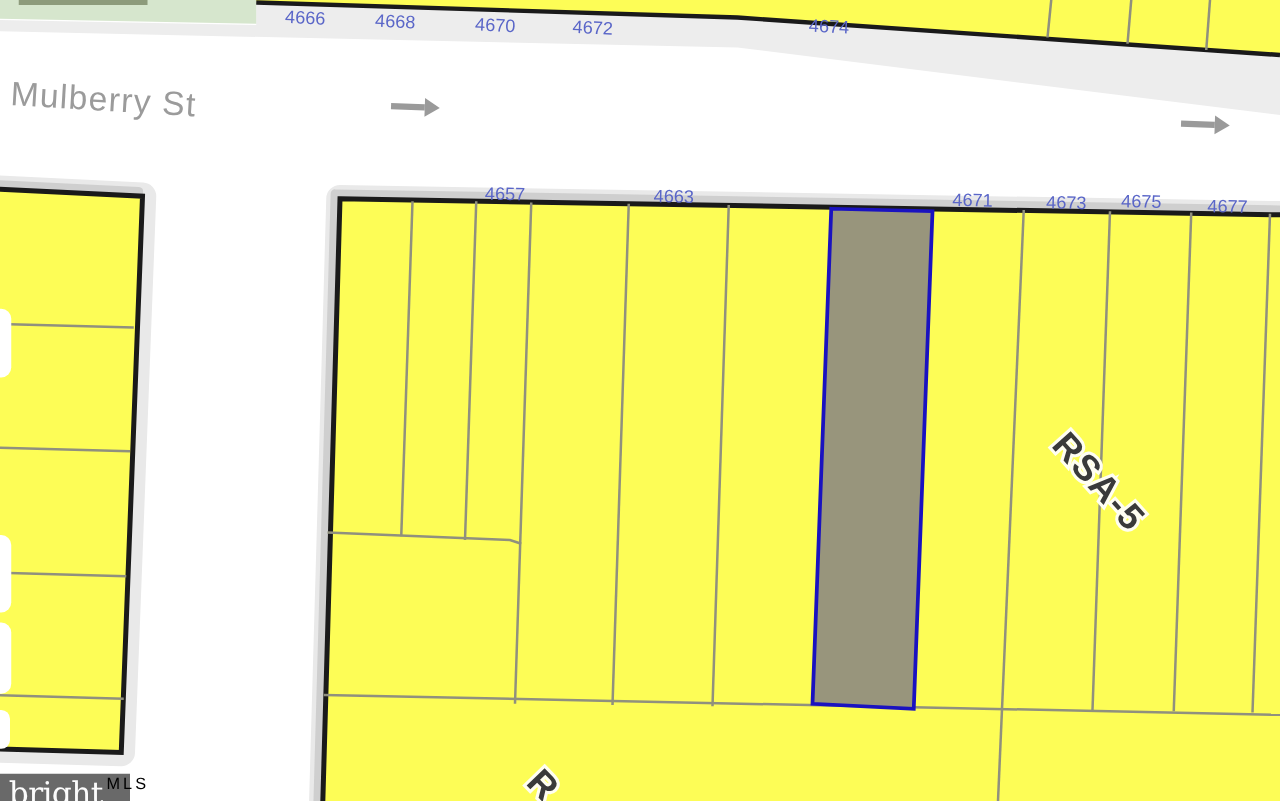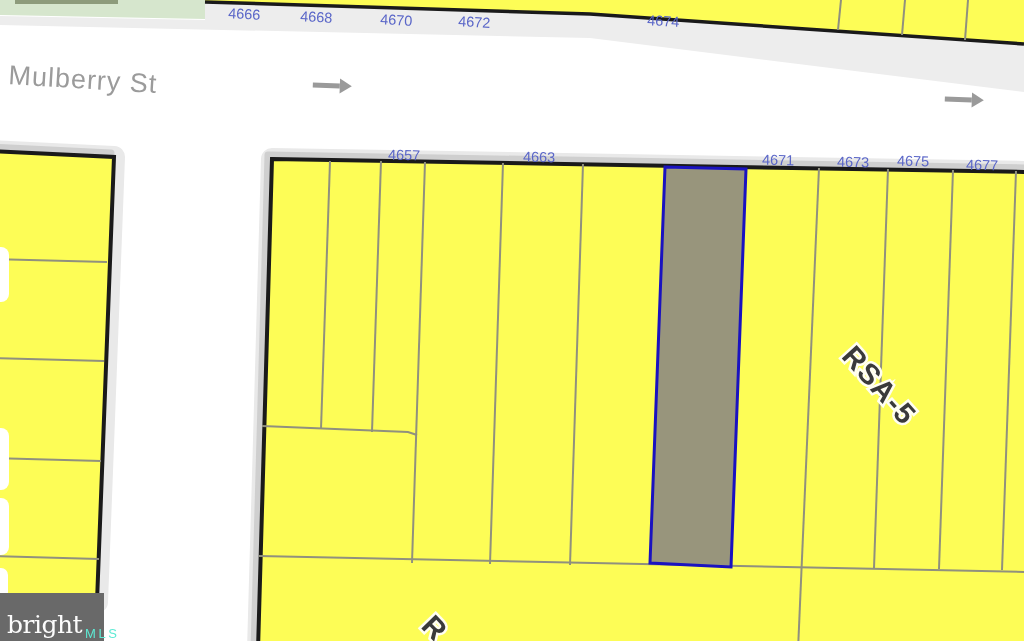--- a/index.html
+++ b/index.html
@@ -25,32 +25,32 @@
     fill:#9b9b9b; letter-spacing:1px;
   }
   text.zone {
     font-family:"Liberation Sans", sans-serif;
     font-size:29px; font-weight:bold; letter-spacing:1.5px;
     fill:#3a3a3a; stroke:#fffef2; stroke-width:5px; paint-order:stroke;
   }
 
   
   .watermark {
-    position:absolute; left:0; bottom:0; width:104px; height:48px;
-    background:#696969; display:flex; align-items:flex-end;
+    position:absolute; left:0; bottom:0; width:104px; height:22px;
+    background:#696969; display:flex; align-items:flex-start;
     padding-left:7px; box-sizing:border-box; z-index:5;
   }
   .wm-brand {
     font-family:"DejaVu Serif", serif; font-size:25px; line-height:32px;
     color:#fcfcfc; letter-spacing:-0.5px;
   }
   .wm-star { position:relative; top:-9px; left:-2px; width:9px; height:9px; }
   .wm-suffix {
     font-family:"Liberation Sans", sans-serif; font-size:13px;
-    color:#5eead4; letter-spacing:2.5px; margin-left:3px;
+    color:#000000; letter-spacing:2.5px; margin-left:3px;
   }
 </style>
 </head>
 <body>
 
 <div class="screen">
 
   <svg class="map" viewBox="0 0 1024 641" width="1024" height="641">
 
     <polygon points="0,16 205,20 205,2 590,14 1024,44 1024,92 590,38 0,25" fill="#ededed"></polygon>

